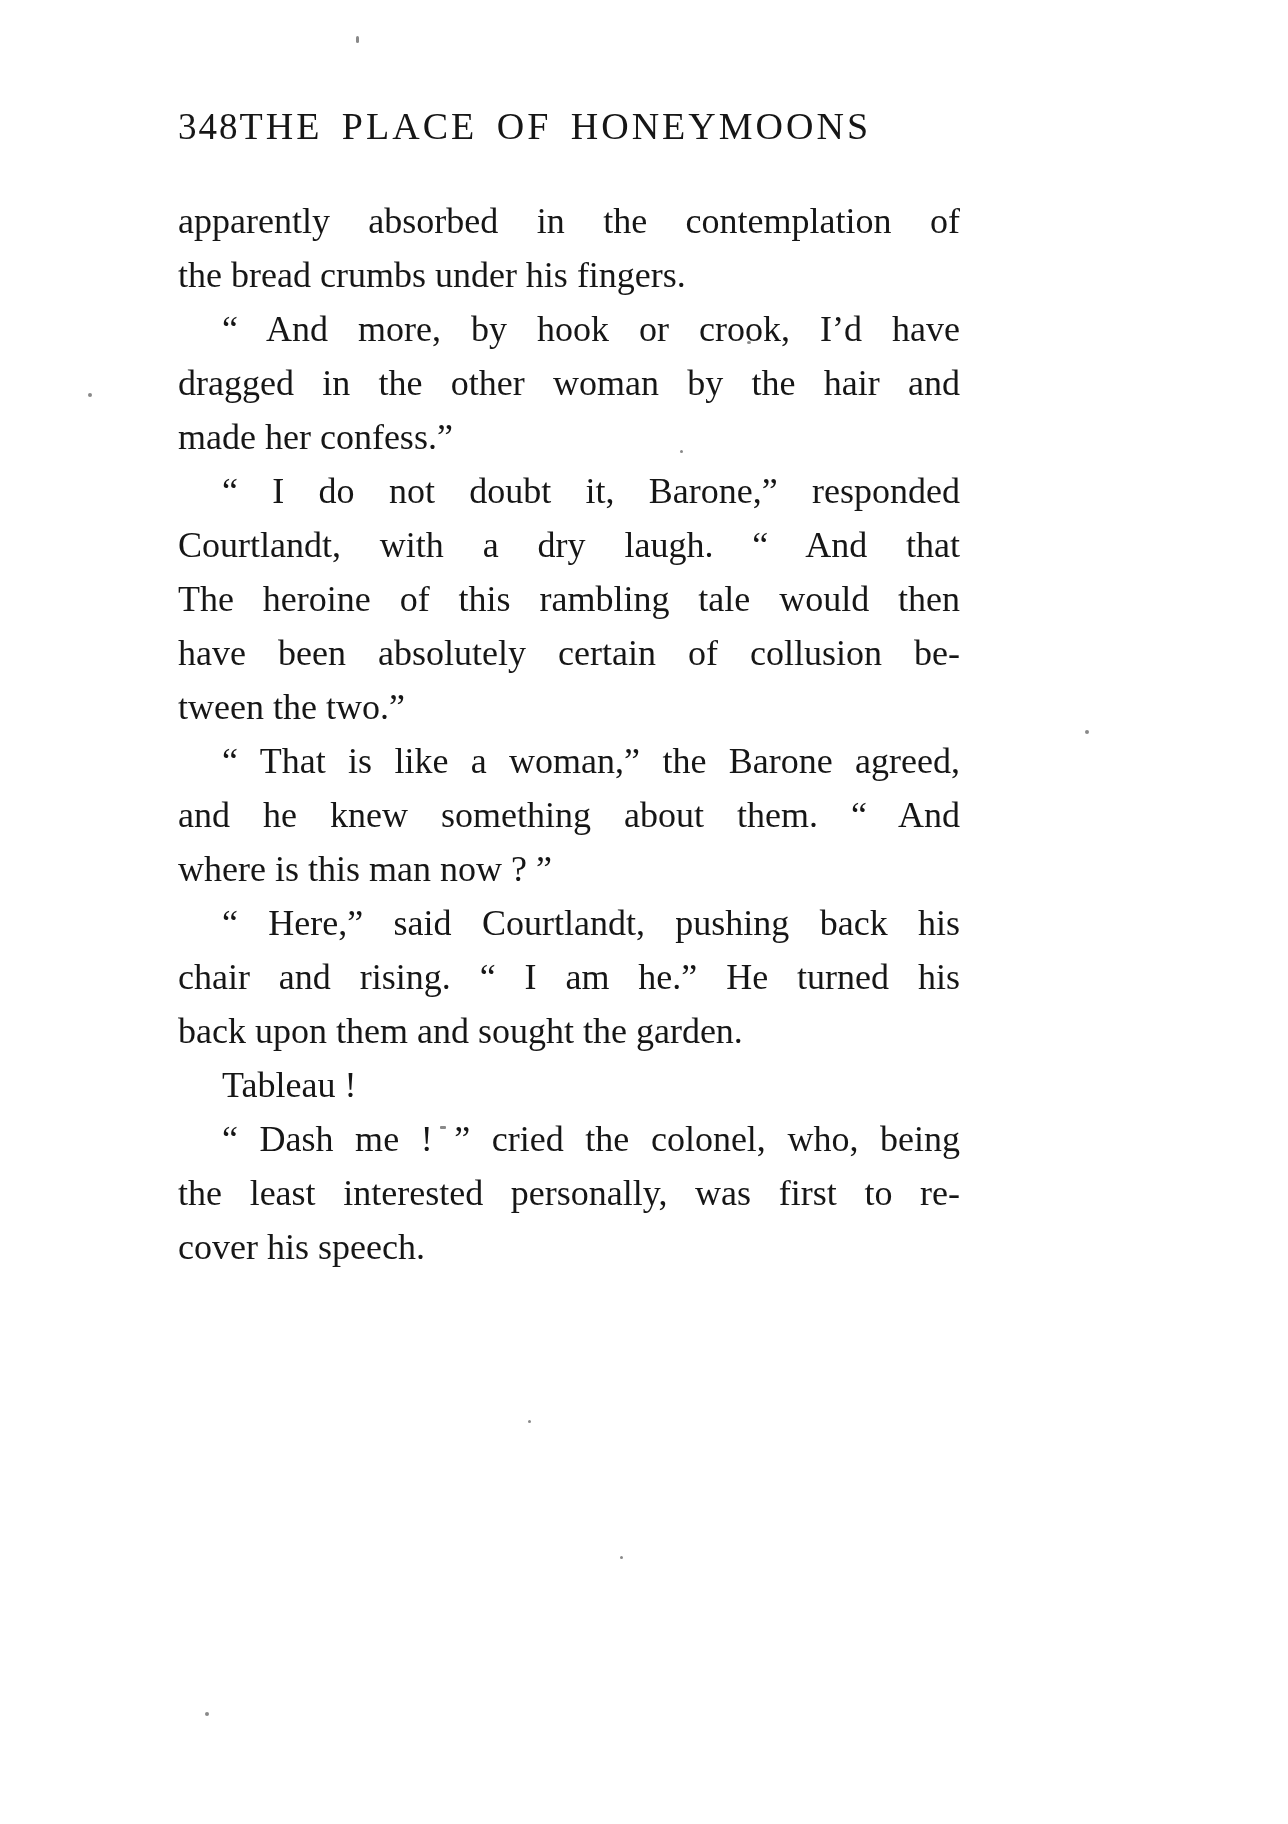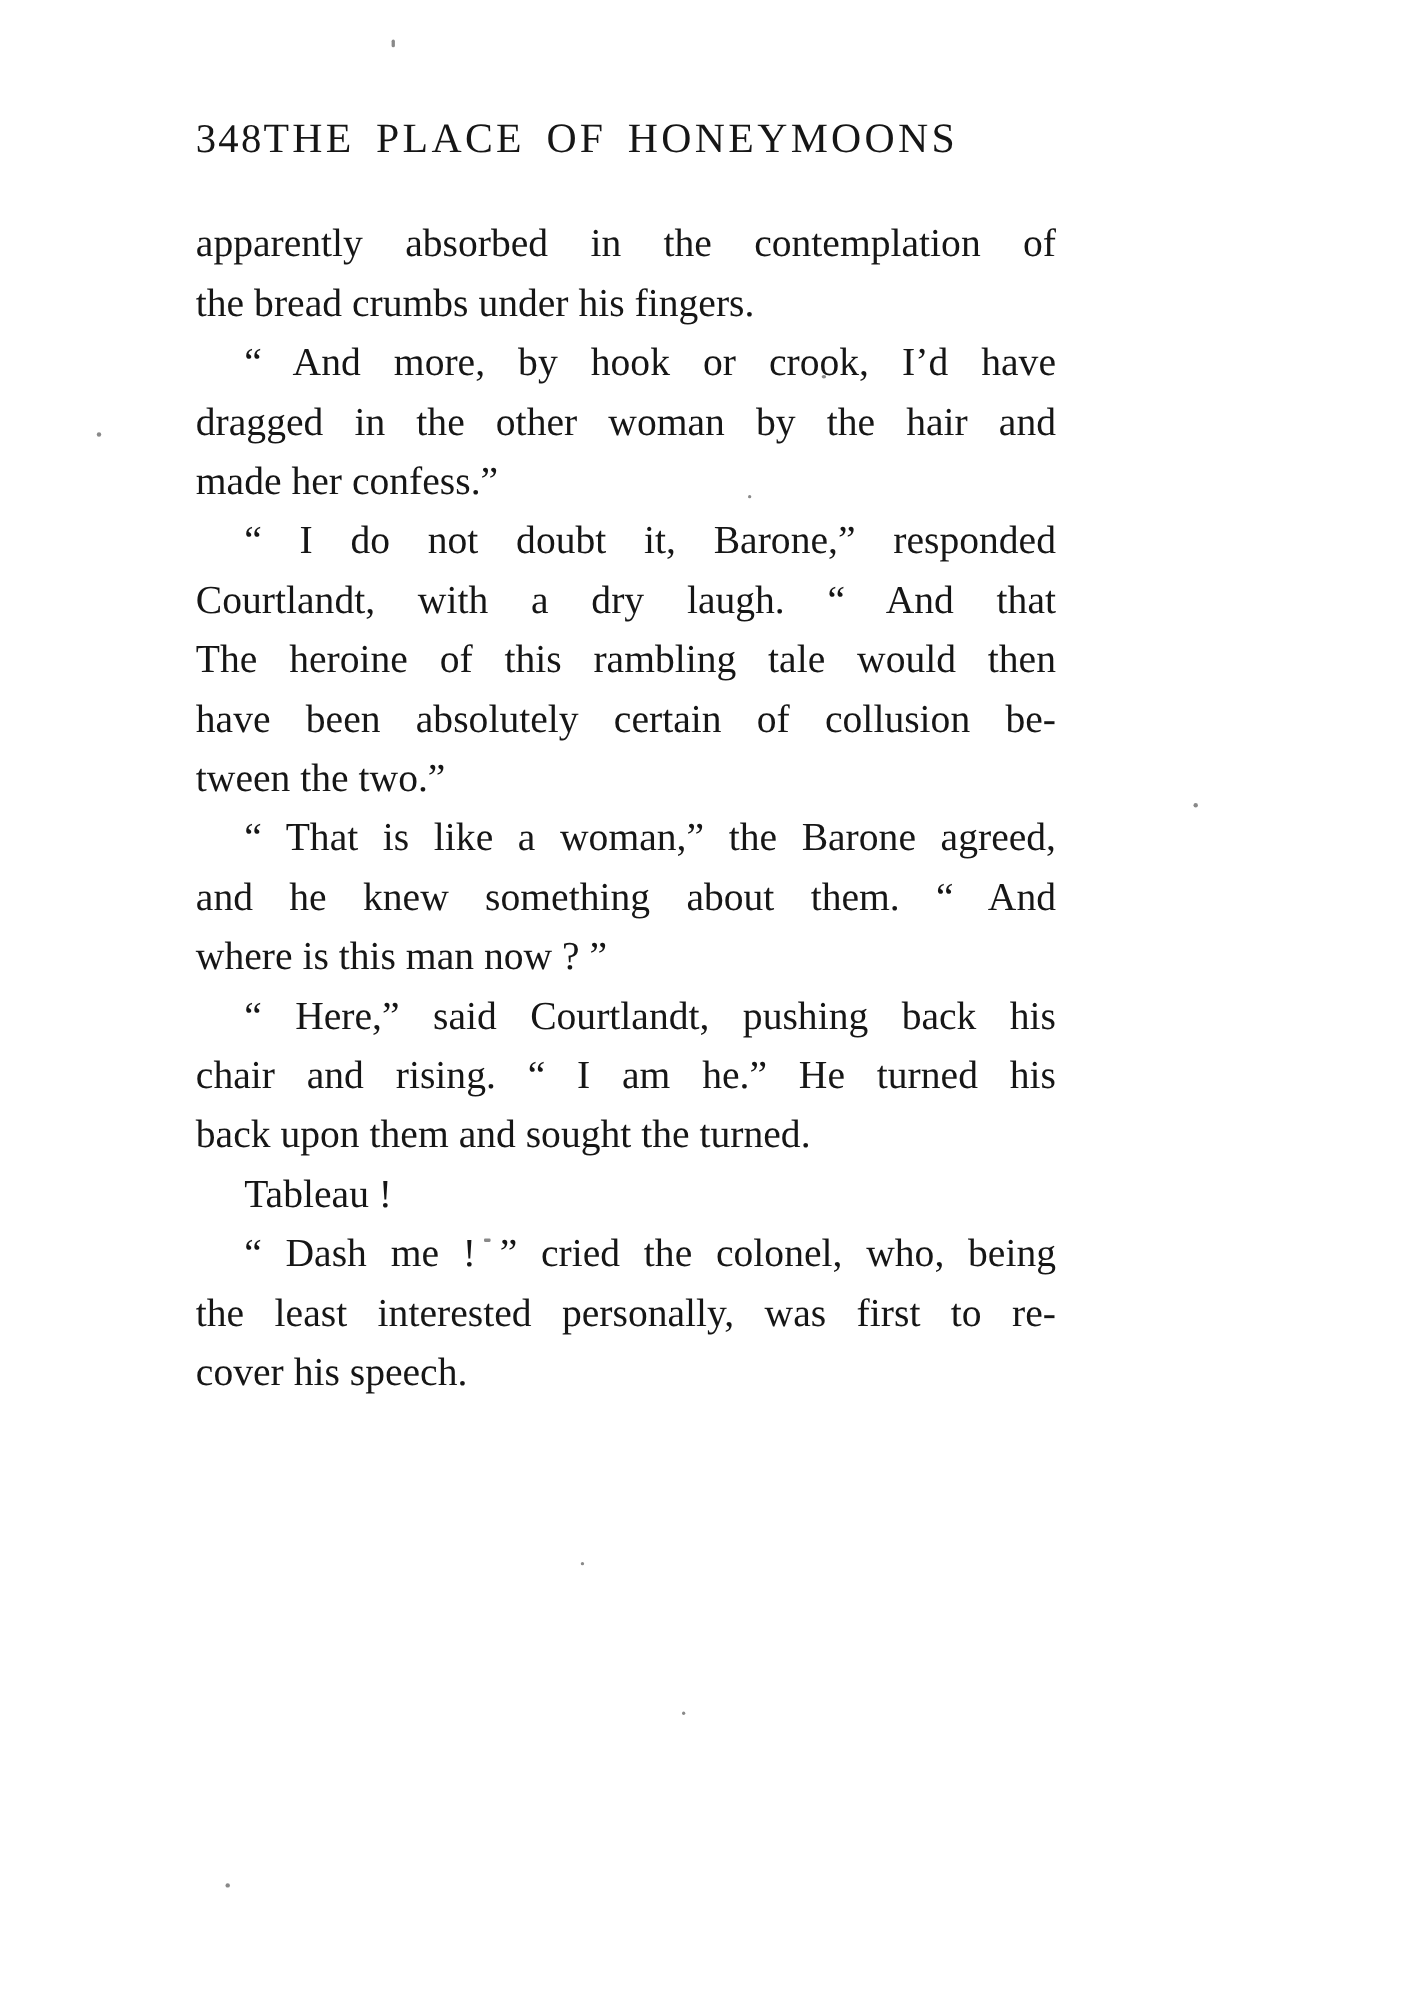--- a/index.html
+++ b/index.html
@@ -88,21 +88,21 @@
       <div class="line indent just">“ I do not doubt it, Barone,” responded</div>
       <div class="line just">Courtlandt, with a dry laugh. “ And that</div>
       <div class="line just">The heroine of this rambling tale would then</div>
       <div class="line just">have been absolutely certain of collusion be-</div>
       <div class="line">tween the two.”</div>
       <div class="line indent just">“ That is like a woman,” the Barone agreed,</div>
       <div class="line just">and he knew something about them. “ And</div>
       <div class="line">where is this man now ? ”</div>
       <div class="line indent just">“ Here,” said Courtlandt, pushing back his</div>
       <div class="line just">chair and rising. “ I am he.” He turned his</div>
-      <div class="line">back upon them and sought the turned.</div>
+      <div class="line">back upon them and sought the garden.</div>
       <div class="line indent">Tableau !</div>
       <div class="line indent just">“ Dash me ! ” cried the colonel, who, being</div>
       <div class="line just">the least interested personally, was first to re-</div>
       <div class="line">cover his speech.</div>
     </div>
 
   <div class="speck s1"></div>
   <div class="speck s2"></div>
   <div class="speck s3"></div>
   <div class="speck s4"></div>

